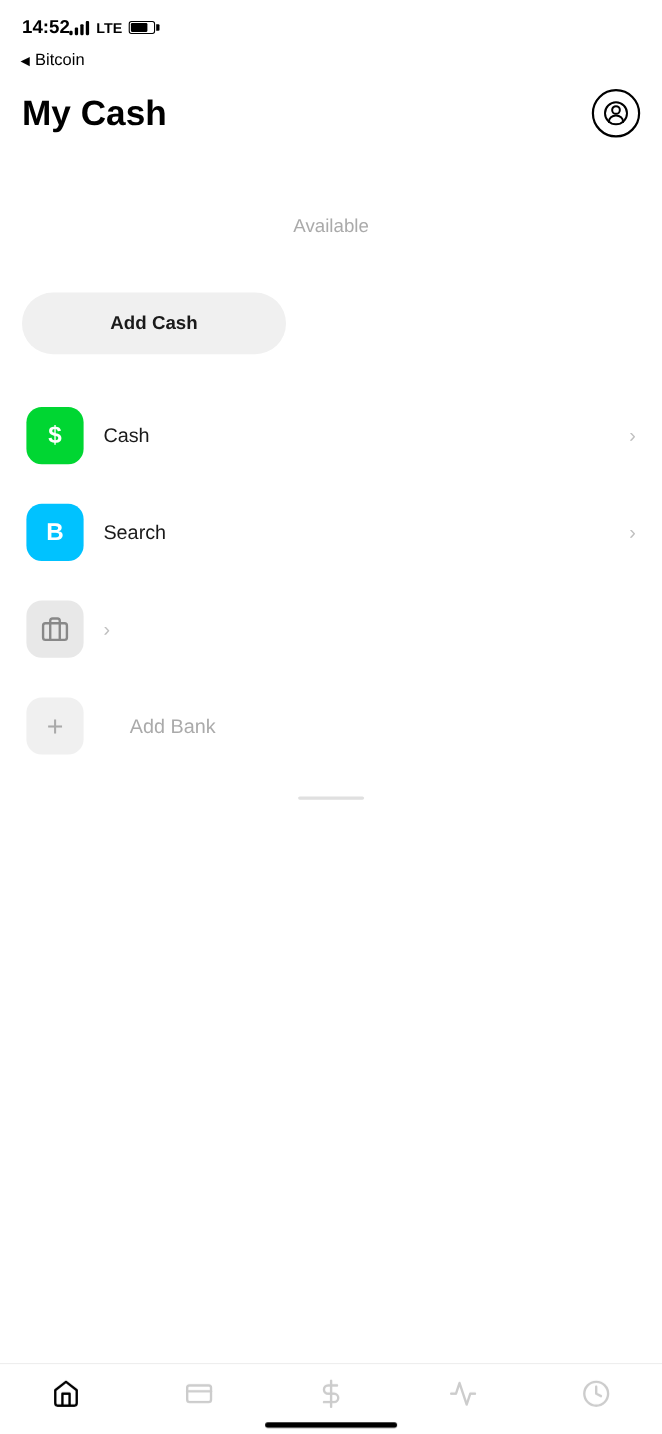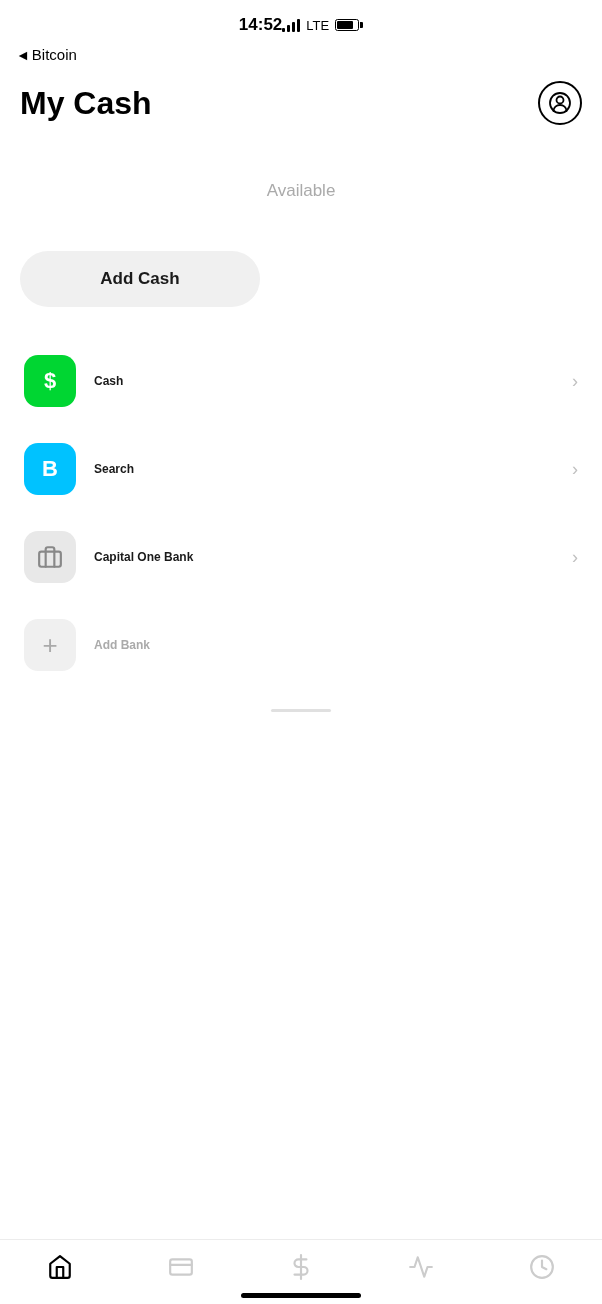--- a/index.html
+++ b/index.html
@@ -10,21 +10,21 @@
       min-height: 1304px;
       background: #ffffff;
       font-family: -apple-system, BlinkMacSystemFont, 'Helvetica Neue', Arial, sans-serif;
       position: relative;
       overflow-x: hidden;
     }
 
     
     .status-bar {
       display: flex;
-      justify-content: center;
+      justify-content: flex-start;
       align-items: center;
       padding: 12px 20px 6px 20px;
       height: 44px;
     }
 
     .status-time {
       font-size: 17px;
       font-weight: 600;
       color: #000;
     }
@@ -43,21 +43,21 @@
     }
 
     .signal-bar {
       width: 3px;
       background: #000;
       border-radius: 1px;
     }
 
     .lte-label {
       font-size: 13px;
-      font-weight: 400;
+      font-weight: 700;
       color: #000;
     }
 
     .battery-icon {
       display: flex;
       align-items: center;
     }
 
     .battery-body {
       width: 24px;
@@ -144,21 +144,21 @@
     .balance-amount {
       font-size: 58px;
       font-weight: 700;
       color: #1a1a1a;
       letter-spacing: -1px;
     }
 
     .balance-label {
       font-size: 17px;
       color: #aaa;
-      margin-top: 6px;
+      margin-top: 21px;
     }
 
     
     .action-buttons {
       display: flex;
       gap: 22px;
       padding: 30px 20px 10px 20px;
       justify-content: flex-start;
     }
 
@@ -220,28 +220,29 @@
       font-size: 22px;
       font-weight: 700;
       color: #fff;
     }
 
     .list-icon-label.dark {
       color: #999;
     }
 
     .list-item-name {
-      font-size: 12px;
-      font-weight: 700;
+      font-size: 18px;
+      font-weight: 400;
       color: #1a1a1a;
       flex: 1;
     }
 
     .list-item-name.muted {
       color: #aaa;
+      margin-left: 24px;
     }
 
     .chevron-right {
       color: #c0c0c0;
       font-size: 18px;
       font-weight: 300;
     }
 
     
     .bottom-nav {
@@ -349,21 +350,20 @@
     <span class="chevron-right">›</span>
   </div>
 
   <div class="list-item">
     <div class="list-icon gray">
       <svg width="26" height="26" viewBox="0 0 24 24" fill="none" stroke="#888" stroke-width="2" stroke-linecap="round" stroke-linejoin="round">
         <rect x="2" y="7" width="20" height="14" rx="2" ry="2"></rect>
         <path d="M16 21V5a2 2 0 0 0-2-2h-4a2 2 0 0 0-2 2v16"></path>
       </svg>
     </div>
-    <span class="list-item-name">Capital One Bank</span>
     <span class="chevron-right">›</span>
   </div>
 
   <div class="list-item">
     <div class="list-icon light-gray">
       <span class="list-icon-label dark" style="font-size:26px;font-weight:300;color:#aaa;">+</span>
     </div>
     <span class="list-item-name muted">Add Bank</span>
   </div>
 

